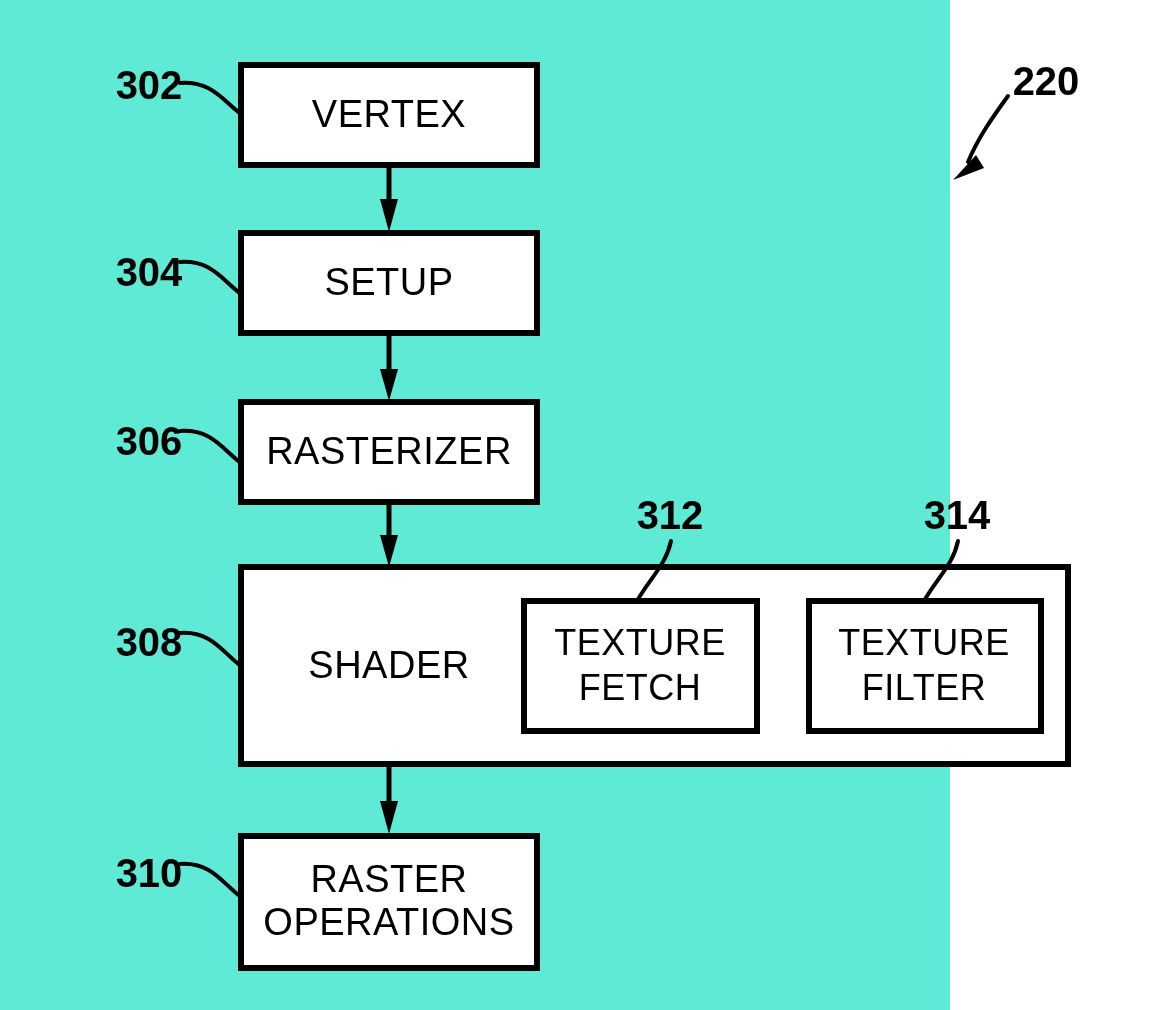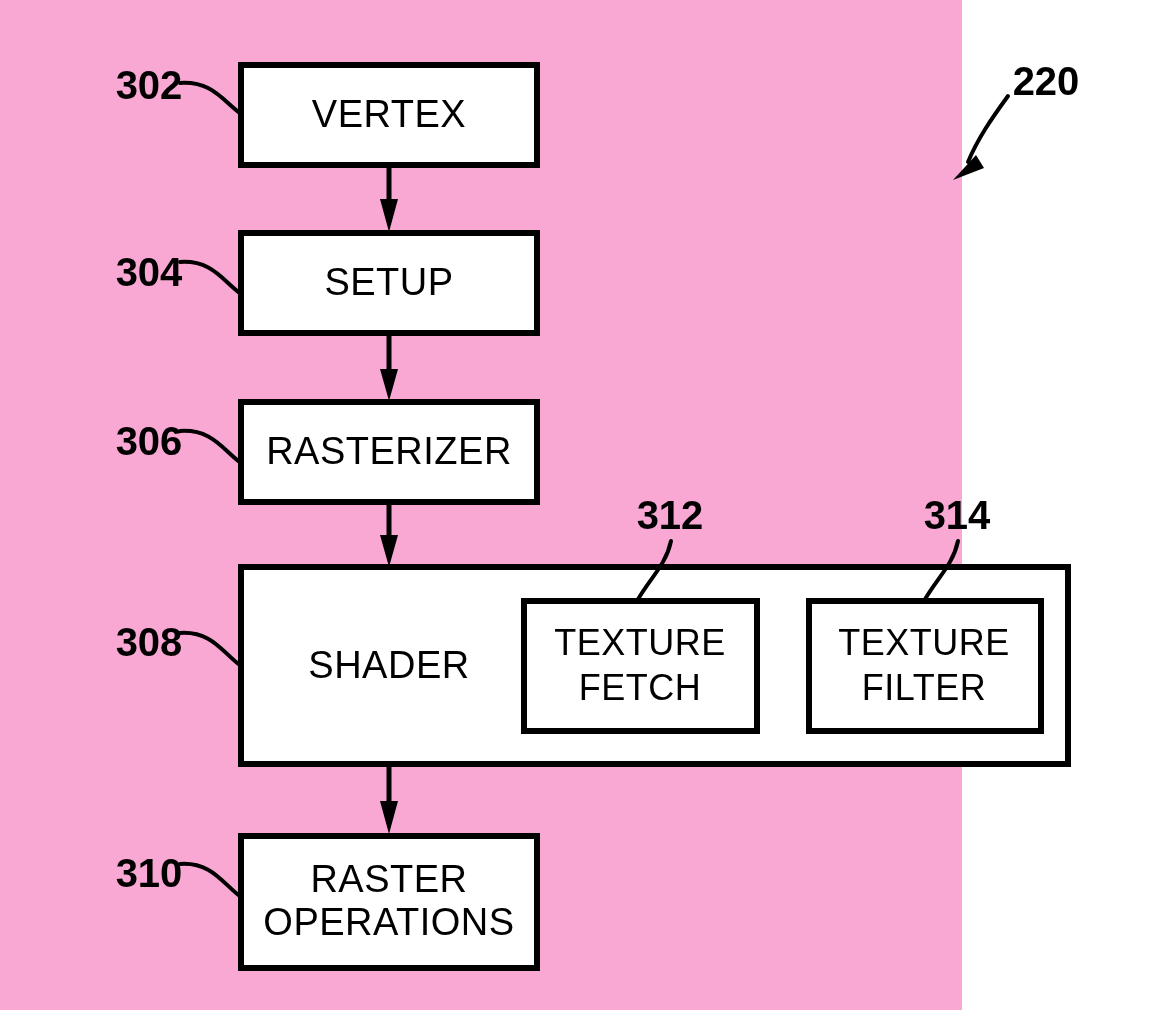--- a/index.html
+++ b/index.html
@@ -10,22 +10,21 @@
   body {
     width: 1158px;
     height: 1010px;
     font-family: "Liberation Sans", sans-serif;
     overflow: hidden;
   }
   #figure-root {
     position: relative;
     width: 950px;
     height: 1010px;
-    background: #f9a8d4;
-    padding-left: 12px;
+    background: #5eead4;
   }
   svg#figure-canvas {
     position: absolute;
     left: 0;
     top: 0;
     width: 1158px;
     height: 1010px;
     display: block;
   }
   .box-rect {

